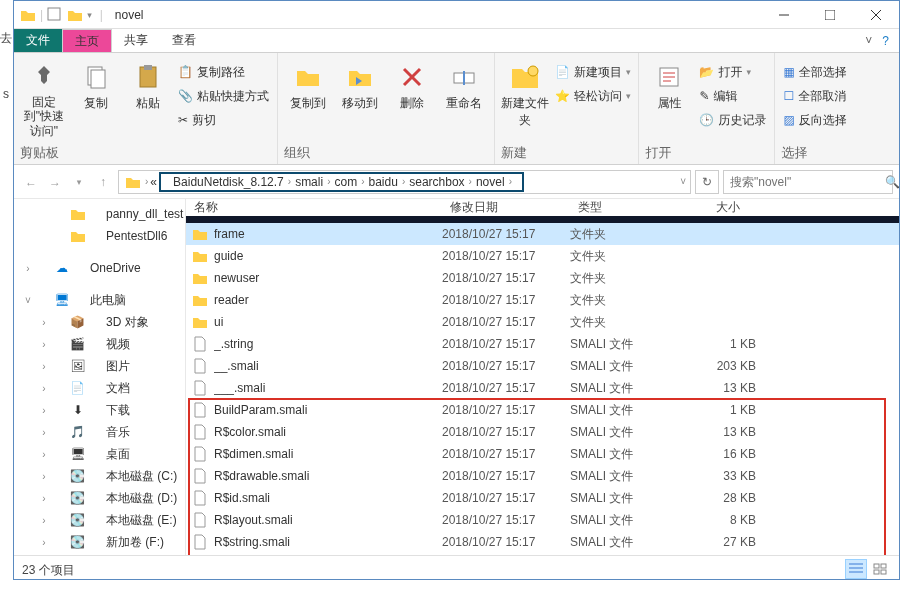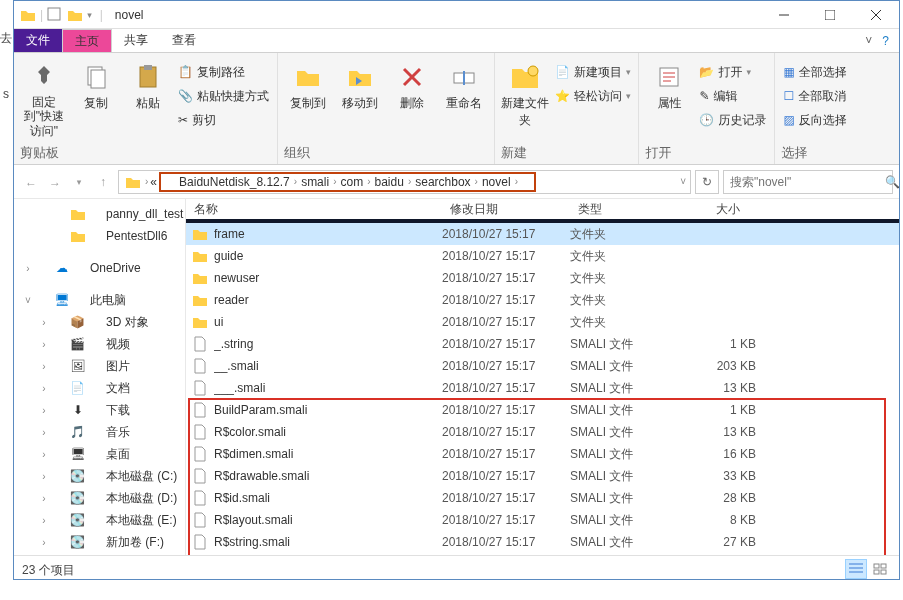--- a/index.html
+++ b/index.html
@@ -10,21 +10,21 @@
 .titlebar { height: 28px; display: flex; align-items: center; border-bottom: 1px solid #e0e0e0; }
 .titlebar-left { display: flex; align-items: center; gap: 4px; padding-left: 6px; }
 .titlebar-left .icon { width: 16px; height: 16px; }
 .titlebar-center { flex: 1; text-align: left; padding-left: 8px; color: #333; }
 .titlebar-right { display: flex; }
 .titlebar-btn { width: 46px; height: 28px; display: flex; align-items: center; justify-content: center; color: #333; }
 
 
 .menutabs { height: 24px; display: flex; align-items: stretch; background: #fff; border-bottom: 1px solid #d0d0d0; }
 .menutab { padding: 0 12px; display: flex; align-items: center; color: #333; }
-.menutab.file { background: #4c1d95; color: #fff; }
+.menutab.file { background: #0f766e; color: #fff; }
 .menutab.active { background: #ec4899; border: 1px solid #d0d0d0; border-bottom: none; }
 .menutabs .spacer { flex: 1; }
 .menutabs .right { display: flex; align-items: center; gap: 10px; padding-right: 10px; color: #666; }
 
 
 .ribbon { height: 112px; background: #f5f5f5; border-bottom: 1px solid #d0d0d0; display: flex; position: relative; }
 .ribbon-group { border-right: 1px solid #e0e0e0; display: flex; flex-direction: column; padding: 4px 6px 2px 6px; }
 .ribbon-group-body { flex: 1; display: flex; align-items: flex-start; gap: 4px; }
 .ribbon-group-label { color: #666; font-size: 13px; }
 .rbtn-big { display: flex; flex-direction: column; align-items: center; gap: 2px; width: 48px; text-align: center; color: #333; padding-top: 4px; }
@@ -32,35 +32,35 @@
 .rbtn-small { display: flex; align-items: center; gap: 4px; color: #333; height: 22px; padding: 0 2px; }
 .rbtn-col { display: flex; flex-direction: column; gap: 2px; padding-top: 4px; }
 
 
 .navbar { height: 34px; display: flex; align-items: center; padding: 4px 6px; gap: 4px; border-bottom: 1px solid #e8e8e8; }
 .nav-arrows { display: flex; gap: 2px; align-items: center; }
 .nav-arrows .btn { width: 22px; height: 22px; display: flex; align-items: center; justify-content: center; color: #999; }
 .breadcrumb { flex: 1; height: 24px; border: 1px solid #ccc; display: flex; align-items: center; padding: 0 4px; gap: 2px; }
 .breadcrumb .crumb { display: flex; align-items: center; gap: 4px; padding: 0 2px; color: #333; }
 .breadcrumb .sep { color: #888; font-size: 10px; }
-.breadcrumb-highlight { border: 2px solid #c2410c; padding: 1px 16px; display: flex; align-items: center; gap: 2px; }
+.breadcrumb-highlight { border: 2px solid #0c4a6e; padding: 1px 10px; display: flex; align-items: center; gap: 2px; }
 .nav-btn { width: 24px; height: 24px; border: 1px solid #ccc; display: flex; align-items: center; justify-content: center; color: #666; }
 .searchbox { width: 170px; height: 24px; border: 1px solid #ccc; display: flex; align-items: center; padding: 0 6px; color: #888; }
 .searchbox input { border: none; outline: none; flex: 1; font-size: 12px; color: #888; }
 
 
 .main { display: flex; height: calc(100% - 28px - 24px - 112px - 34px - 24px); }
 .sidebar { width: 172px; border-right: 1px solid #e8e8e8; overflow: hidden; padding-top: 4px; }
 .tree-item { display: flex; align-items: center; gap: 20px; height: 22px; padding-left: 8px; color: #333; }
 .tree-item .exp { width: 12px; color: #888; font-size: 10px; text-align: center; }
 .tree-item .ticon { width: 16px; height: 16px; display: flex; align-items: center; justify-content: center; }
 .tree-spacer { height: 10px; }
 
 .filelist { flex: 1; position: relative; overflow: hidden; }
-.col-headers { display: flex; height: 24px; border-bottom: 4px solid #0f172a; align-items: center; color: #444; }
+.col-headers { display: flex; height: 24px; border-bottom: 7px solid #0f172a; align-items: center; color: #444; }
 .col-headers > div { padding-left: 8px; }
 .col-name { width: 256px; }
 .col-date { width: 128px; }
 .col-type { width: 112px; }
 .col-size { width: 96px; text-align: center; padding-right: 12px; }
 .rows { overflow-y: auto; height: calc(100% - 24px); }
 .row { display: flex; height: 22px; align-items: center; color: #333; }
 .row.selected { background: #cce8ff; }
 .row .ficon { width: 16px; height: 16px; margin-left: 6px; margin-right: 6px; display: flex; align-items: center; justify-content: center; }
 .row .fname { flex: 0 0 228px; white-space: nowrap; overflow: hidden; }

